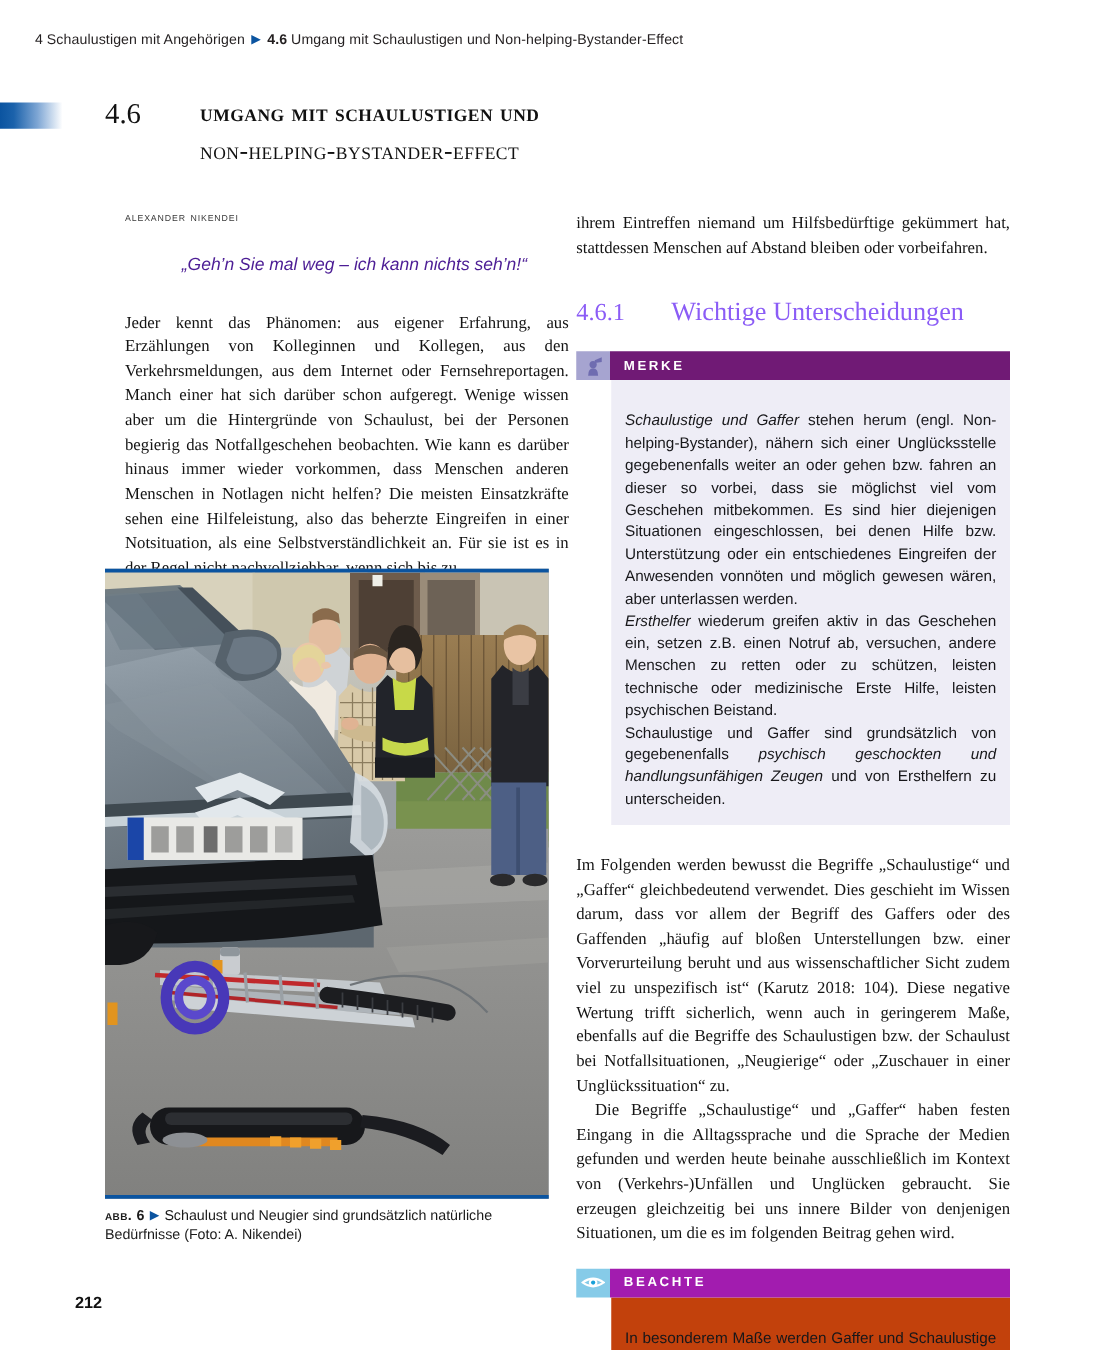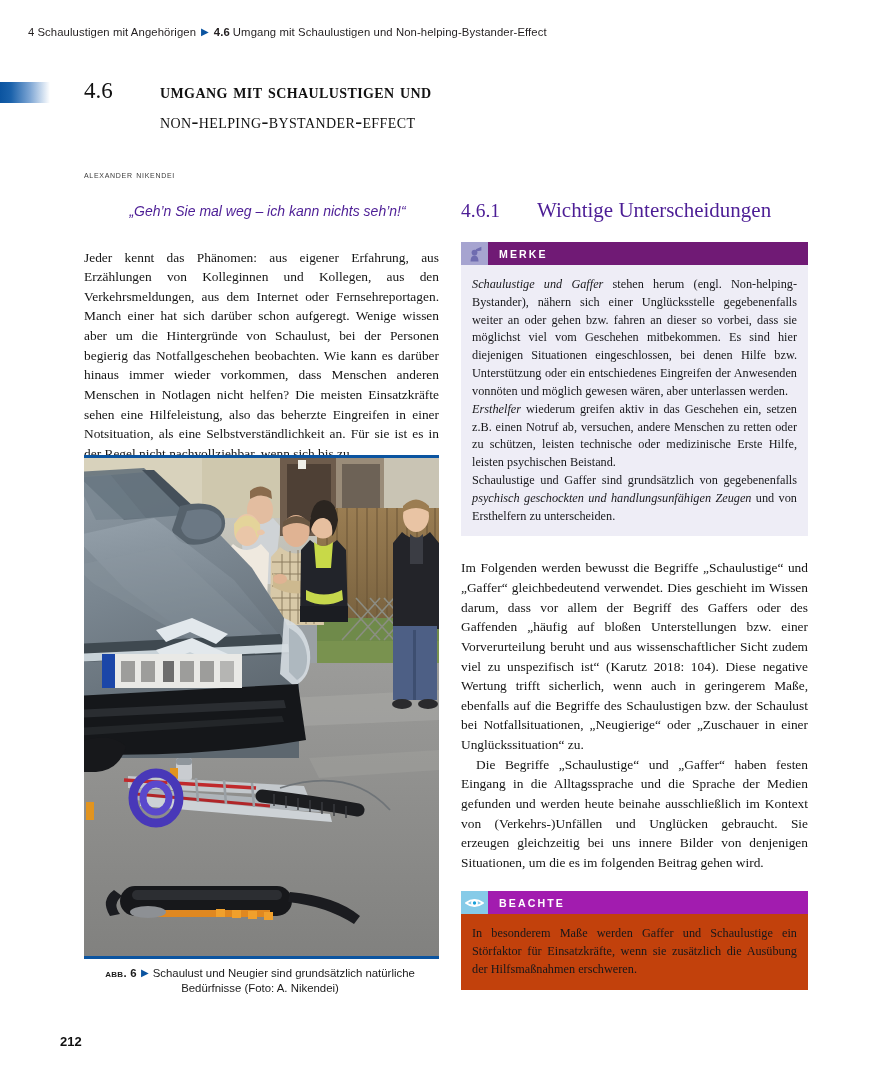--- a/index.html
+++ b/index.html
@@ -72,21 +72,21 @@
     text-transform: lowercase;
     letter-spacing: 0.4px;
     color: #111;
   }
   .title-text .l1 { display: block; font-weight: bold; }
   .title-text .l2 { display: block; }
 
   
   .col-left {
     position: absolute;
-    left: 84px;
+    left: 100px;
     top: 168px;
     width: 355px;
   }
   .col-right {
     position: absolute;
     left: 461px;
     top: 168px;
     width: 347px;
   }
 
@@ -140,21 +140,20 @@
   }
   .photo-frame svg { display: block; width: 355px; height: 498px; }
 
   figcaption {
     font-family: "Liberation Sans", sans-serif;
     font-size: 11.4px;
     line-height: 1.34;
     color: #1a1a1a;
     margin-top: 7px;
     width: 352px;
-    text-align: center;
   }
   .abb-label {
     font-weight: bold;
     font-variant: small-caps;
     text-transform: lowercase;
     letter-spacing: 0.3px;
   }
   .abb-arrow {
     display: inline-block;
     color: #0b54a0;
@@ -162,21 +161,21 @@
     margin: 0 4px;
     transform: translateY(-1px);
   }
 
   
   h2.subhead {
     font-family: "Liberation Serif", serif;
     font-weight: normal;
     font-size: 21px;
     margin: 30px 0 19px 0;
-    color: #4c1d95;
+    color: #8b5cf6;
     display: flex;
     align-items: baseline;
   }
   h2.subhead .sh-num { width: 76px; flex: 0 0 76px; font-size: 19.5px; }
   h2.subhead .sh-txt { font-size: 21px; }
 
   
   .callout { width: 347px; margin: 0; }
   .callout-head {
     display: flex;
@@ -198,27 +197,28 @@
     align-items: center;
     font-family: "Liberation Sans", sans-serif;
     font-size: 10.6px;
     font-weight: bold;
     letter-spacing: 2.1px;
     color: #ffffff;
     padding-left: 11px;
     box-sizing: border-box;
   }
   .callout-body {
-    font-family: Liberation Serif, serif;
+    font-family: Liberation Sans, sans-serif;
     font-size: 12.25px;
     line-height: 1.455;
     text-align: justify;
-    padding: 11px 11px 11px 11px;
+    padding: 24px 11px 11px 11px;
     box-sizing: border-box;
     color: #17171a;
+    margin-left: 28px;
   }
   .callout-body p { margin: 0; }
 
   
   .callout-merke .callout-icon { background: #a6a4d0; }
   .callout-merke .callout-title { background: #701a75; }
   .callout-merke .callout-body { background: #eeedf6; }
   
   .callout-beachte .callout-icon { background: #86cbe8; }
   .callout-beachte .callout-title { background: #a21caf; }
@@ -486,20 +486,21 @@
       </g>
     </svg>
   </div>
   <figcaption>
     <span class="abb-label">Abb. 6</span><span class="abb-arrow">▶</span><span>Schaulust und Neugier sind grundsätzlich natürliche Bedürfnisse (Foto: A. Nikendei)</span>
   </figcaption>
 </figure>
 
 <div class="col-right">
 
+  <p class="body">ihrem Eintreffen niemand um Hilfsbedürftige gekümmert hat, stattdessen Menschen auf Abstand bleiben oder vorbeifahren.</p>
 
   <h2 class="subhead">
     <span class="sh-num">4.6.1</span>
     <span class="sh-txt">Wichtige Unterscheidungen</span>
   </h2>
 
   <section class="callout callout-merke">
     <div class="callout-head">
       <div class="callout-icon">
         <svg width="17" height="16" viewBox="0 0 17 16" aria-hidden="true">

